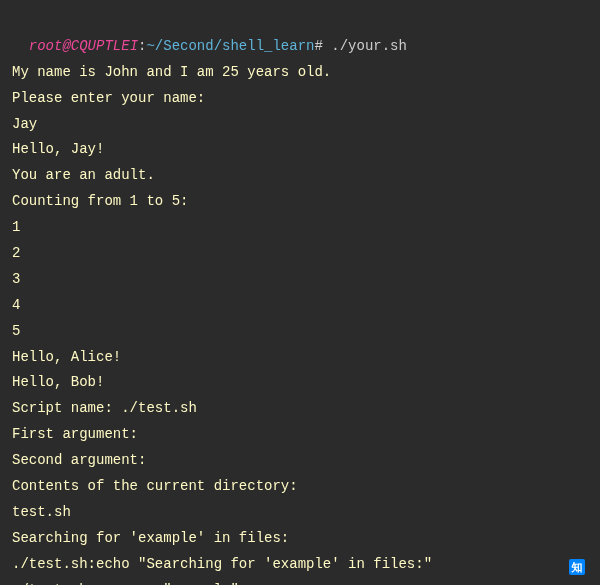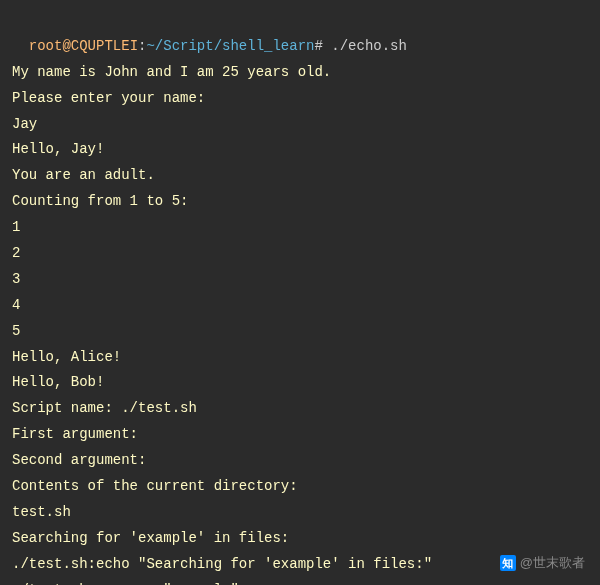--- a/index.html
+++ b/index.html
@@ -16,21 +16,22 @@
       line-height: 1.85;
       color: #cccccc;
       padding: 8px 12px;
       overflow: hidden;
       position: relative;
     }
     .terminal {
       white-space: pre-wrap;
     }
     .prompt-user {
-      color: #fdba74;
+      color: #ec4899;
+      font-style: italic;
     }
     .prompt-path {
       color: #5fb3d9;
     }
     .prompt-symbol {
       color: #cccccc;
     }
     .command {
       color: #cccccc;
     }
@@ -60,19 +61,18 @@
       text-align: center;
       line-height: 16px;
       border-radius: 2px;
       font-family: sans-serif;
     }
   </style>
 </head>
 <body>
 
 <div class="terminal">
-  <span class="prompt-line"><span class="prompt-user">root@CQUPTLEI</span><span class="prompt-symbol">:</span><span class="prompt-path">~/Script/shell_learn</span><span class="prompt-symbol">#</span> <span class="command">./echo.sh</span></span>
+  <span class="prompt-line"><span class="prompt-user">root@CQUPTLEI</span><span class="prompt-symbol">:</span><span class="prompt-path">~/Second/shell_learn</span><span class="prompt-symbol">#</span> <span class="command">./your.sh</span></span>
 <span class="output-line">My name is John and I am 25 years old.</span><span class="output-line">Please enter your name:</span><span class="output-line">Jay</span><span class="output-line">Hello, Jay!</span><span class="output-line">You are an adult.</span><span class="output-line">Counting from 1 to 5:</span><span class="output-line">1</span><span class="output-line">2</span><span class="output-line">3</span><span class="output-line">4</span><span class="output-line">5</span><span class="output-line">Hello, Alice!</span><span class="output-line">Hello, Bob!</span><span class="output-line">Script name: ./test.sh</span><span class="output-line">First argument:</span><span class="output-line">Second argument:</span><span class="output-line">Contents of the current directory:</span><span class="output-line">test.sh</span><span class="output-line">Searching for 'example' in files:</span><span class="output-line">./test.sh:echo "Searching for 'example' in files:"</span><span class="output-line">./test.sh:grep -r "example" .</span></div>
 
 <div class="watermark">
   <span class="zhihu-icon">知</span>
-  <span>@世末歌者</span>
 </div>
 
 </body></html>

